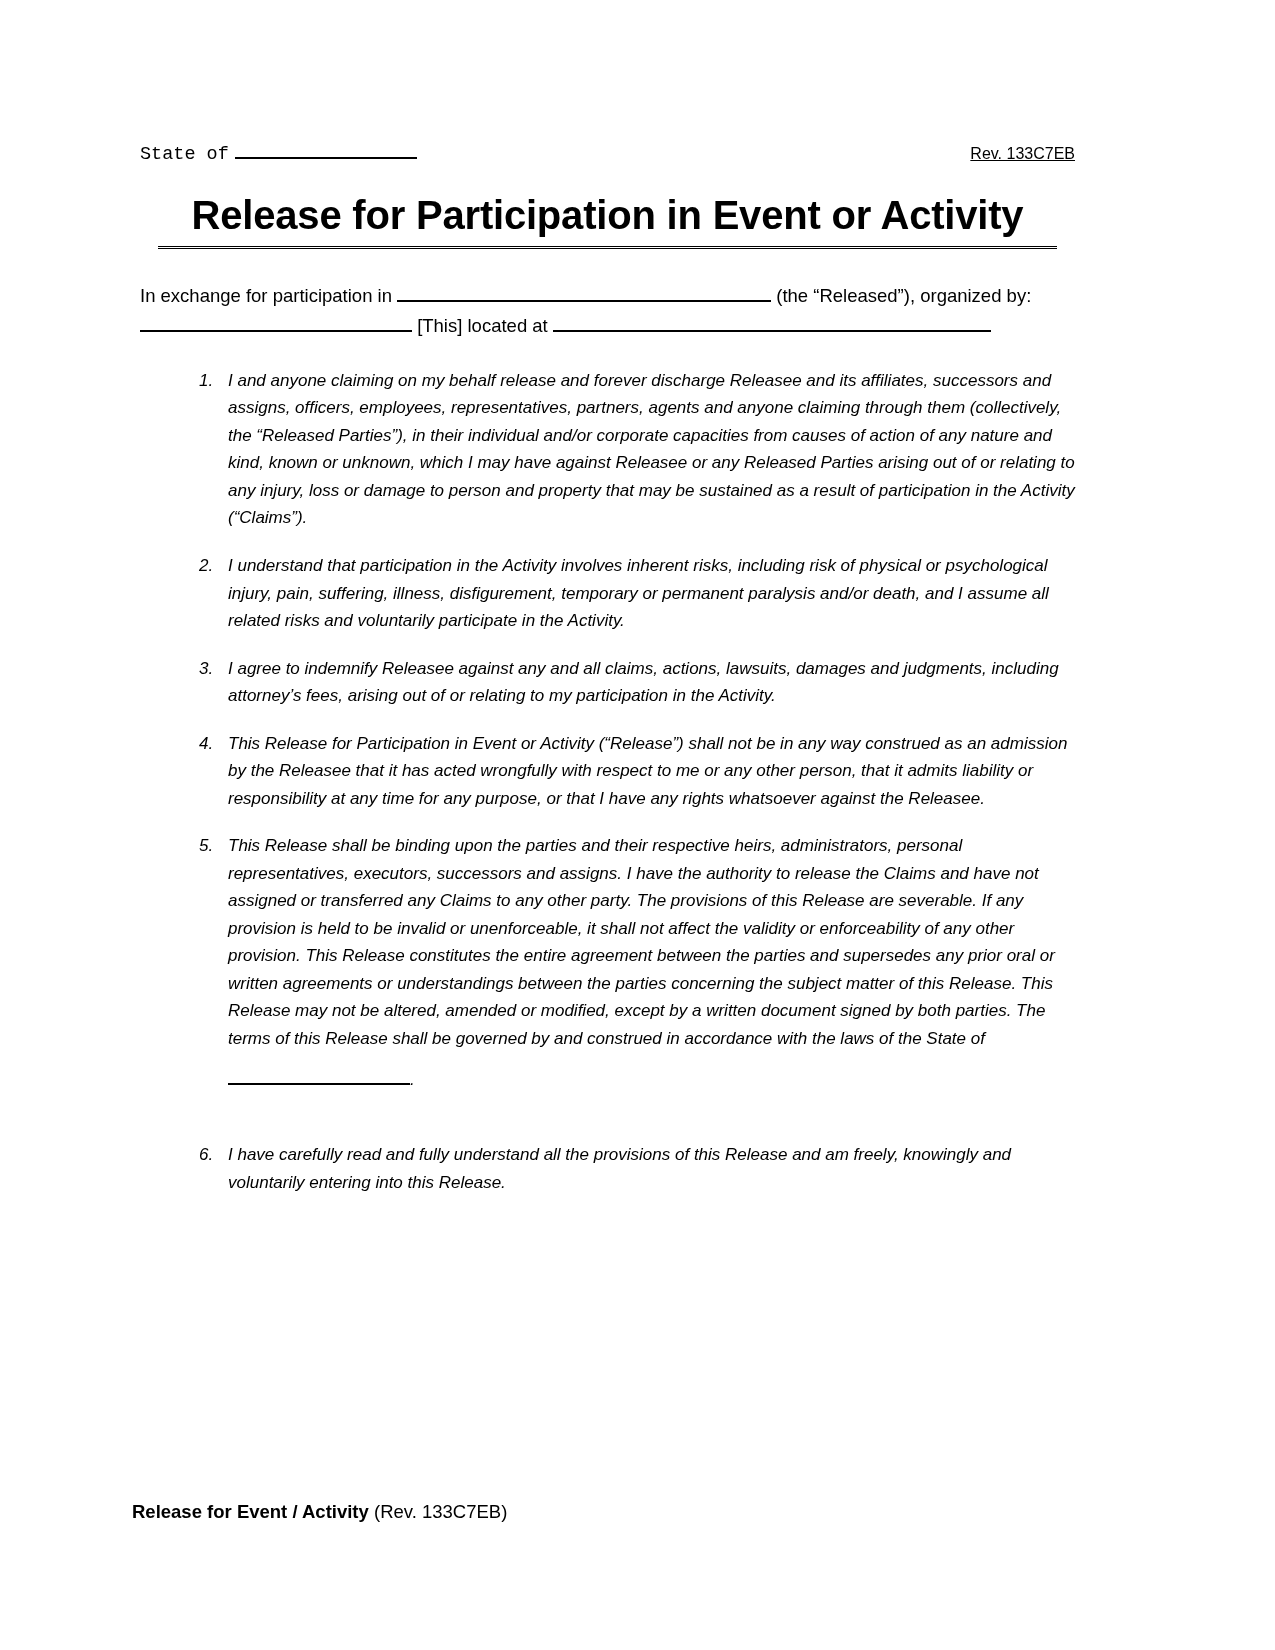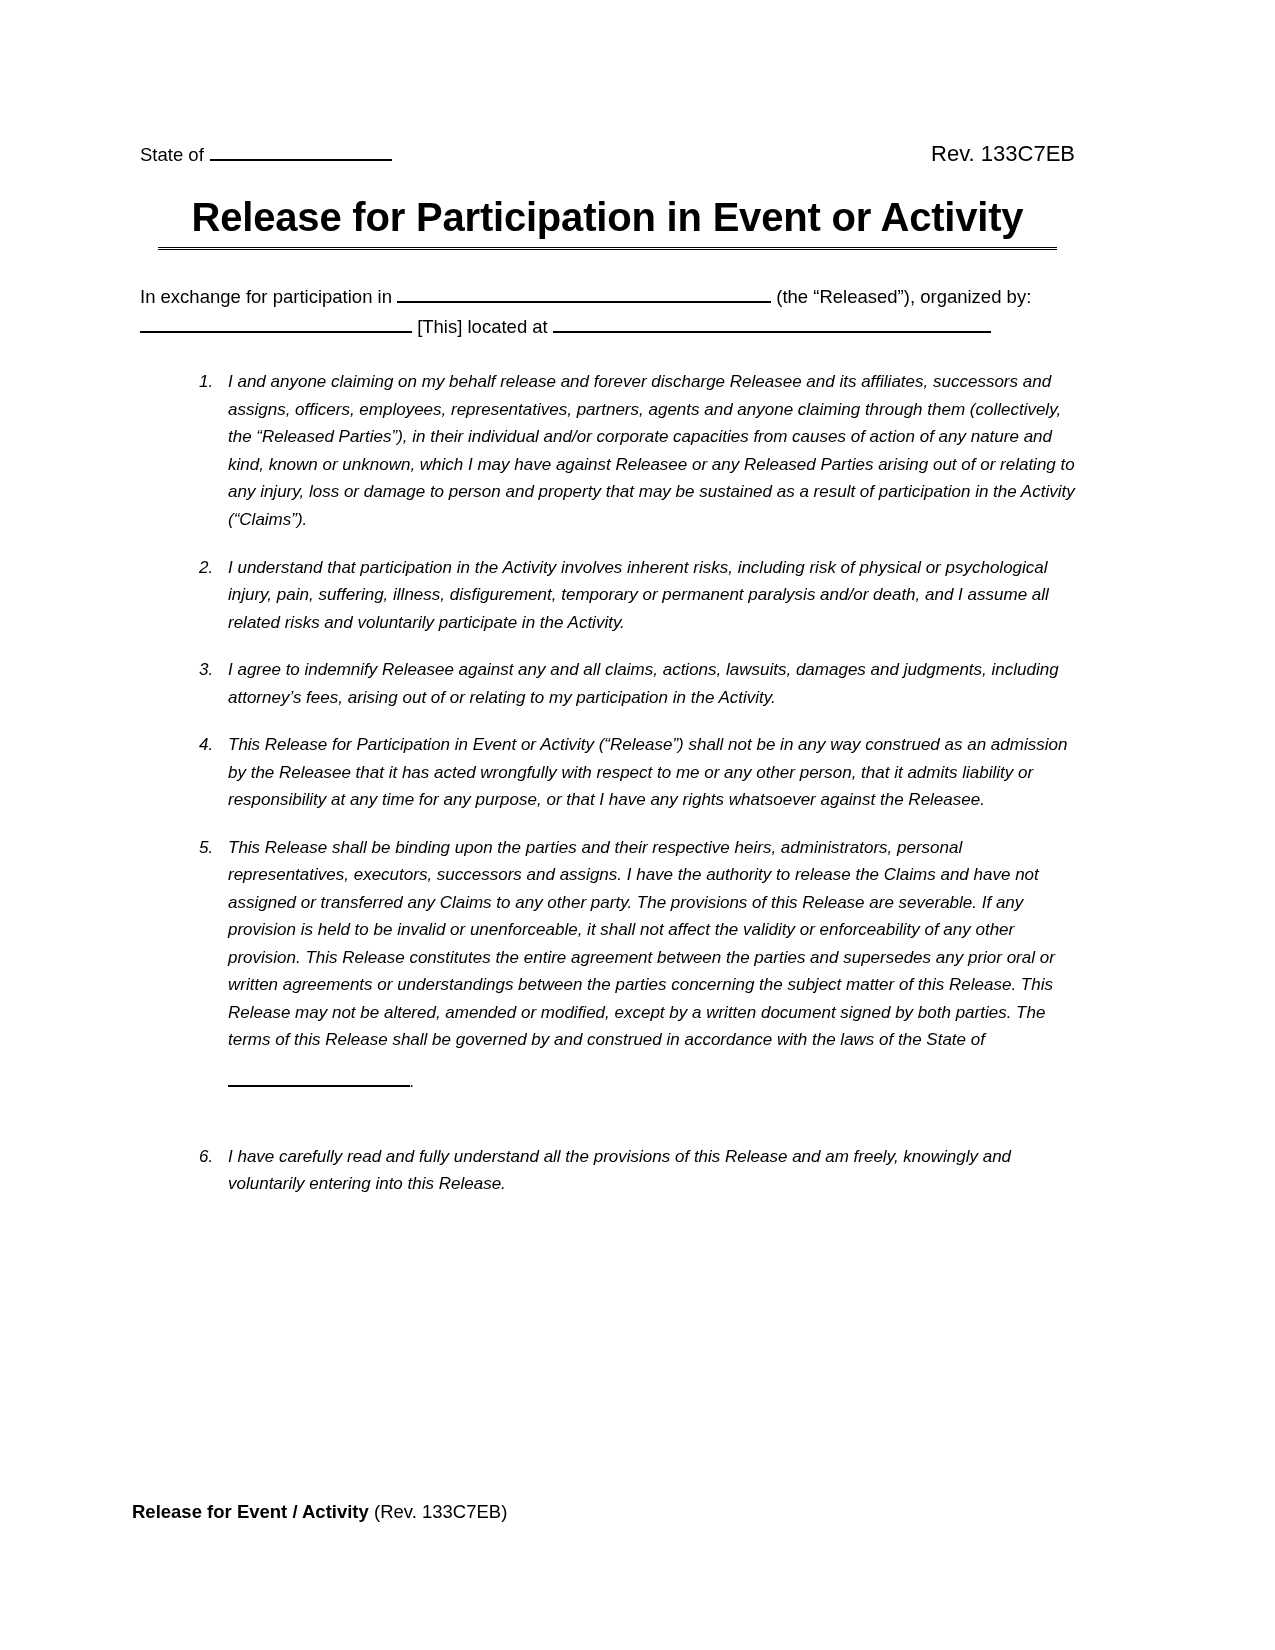--- a/index.html
+++ b/index.html
@@ -31,30 +31,31 @@
     display: flex;
     align-items: baseline;
     justify-content: space-between;
     font-size: 18.5px;
     line-height: 1.3;
   }
   .state-group {
     display: flex;
     align-items: baseline;
     white-space: nowrap;
+    font-family: Liberation Mono, monospace;
   }
   .state-label { margin-right: 6px; }
   .rule {
     display: inline-block;
     border-bottom: 2px solid #000;
     vertical-align: baseline;
     height: 0.92em;
   }
   .rule-state { width: 182px; }
-  .rev { white-space: nowrap; font-size: 22px; }
+  .rev { white-space: nowrap; font-size: 16px; text-decoration: underline; }
 
   
   .title-block {
     margin-top: 26px;
   }
   .doc-title {
     font-size: 40px;
     font-weight: bold;
     text-align: center;
     letter-spacing: -0.2px;

